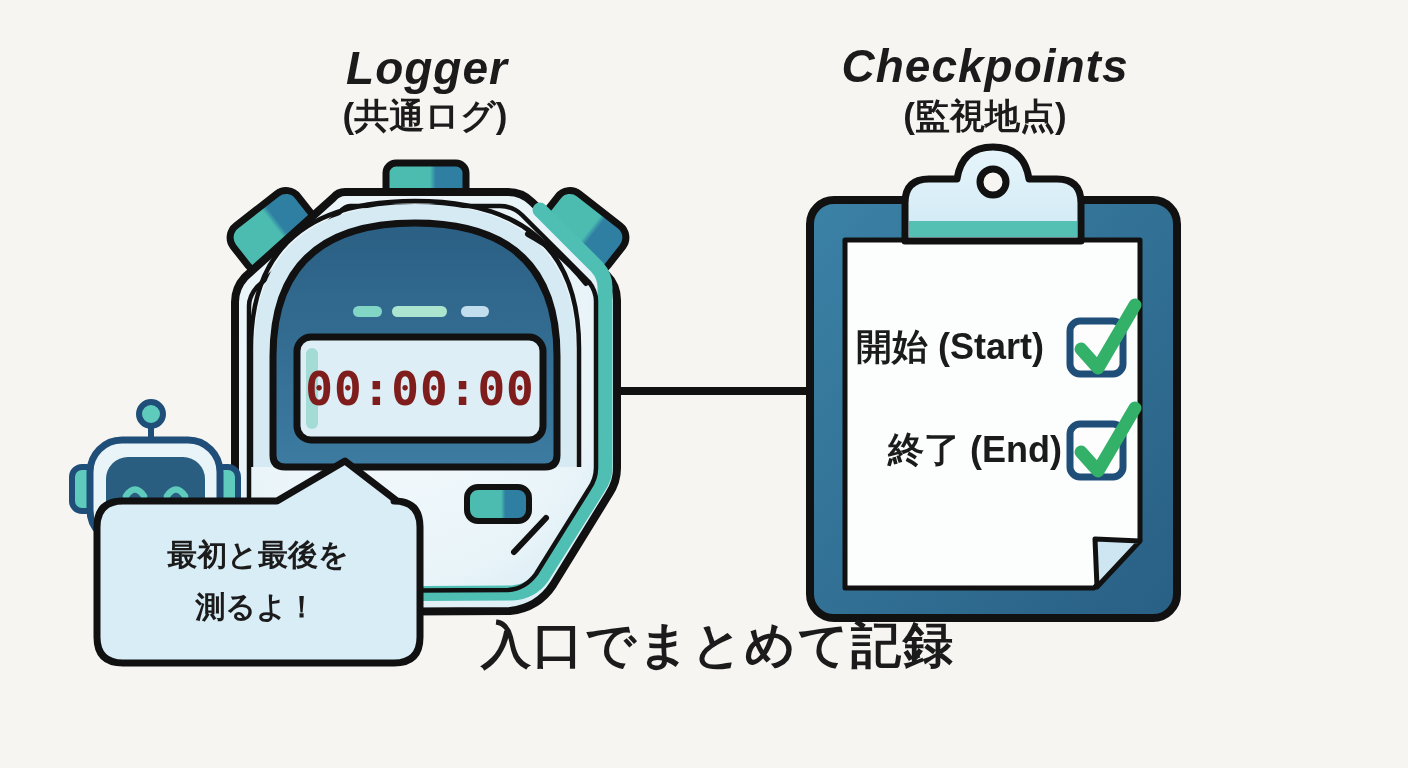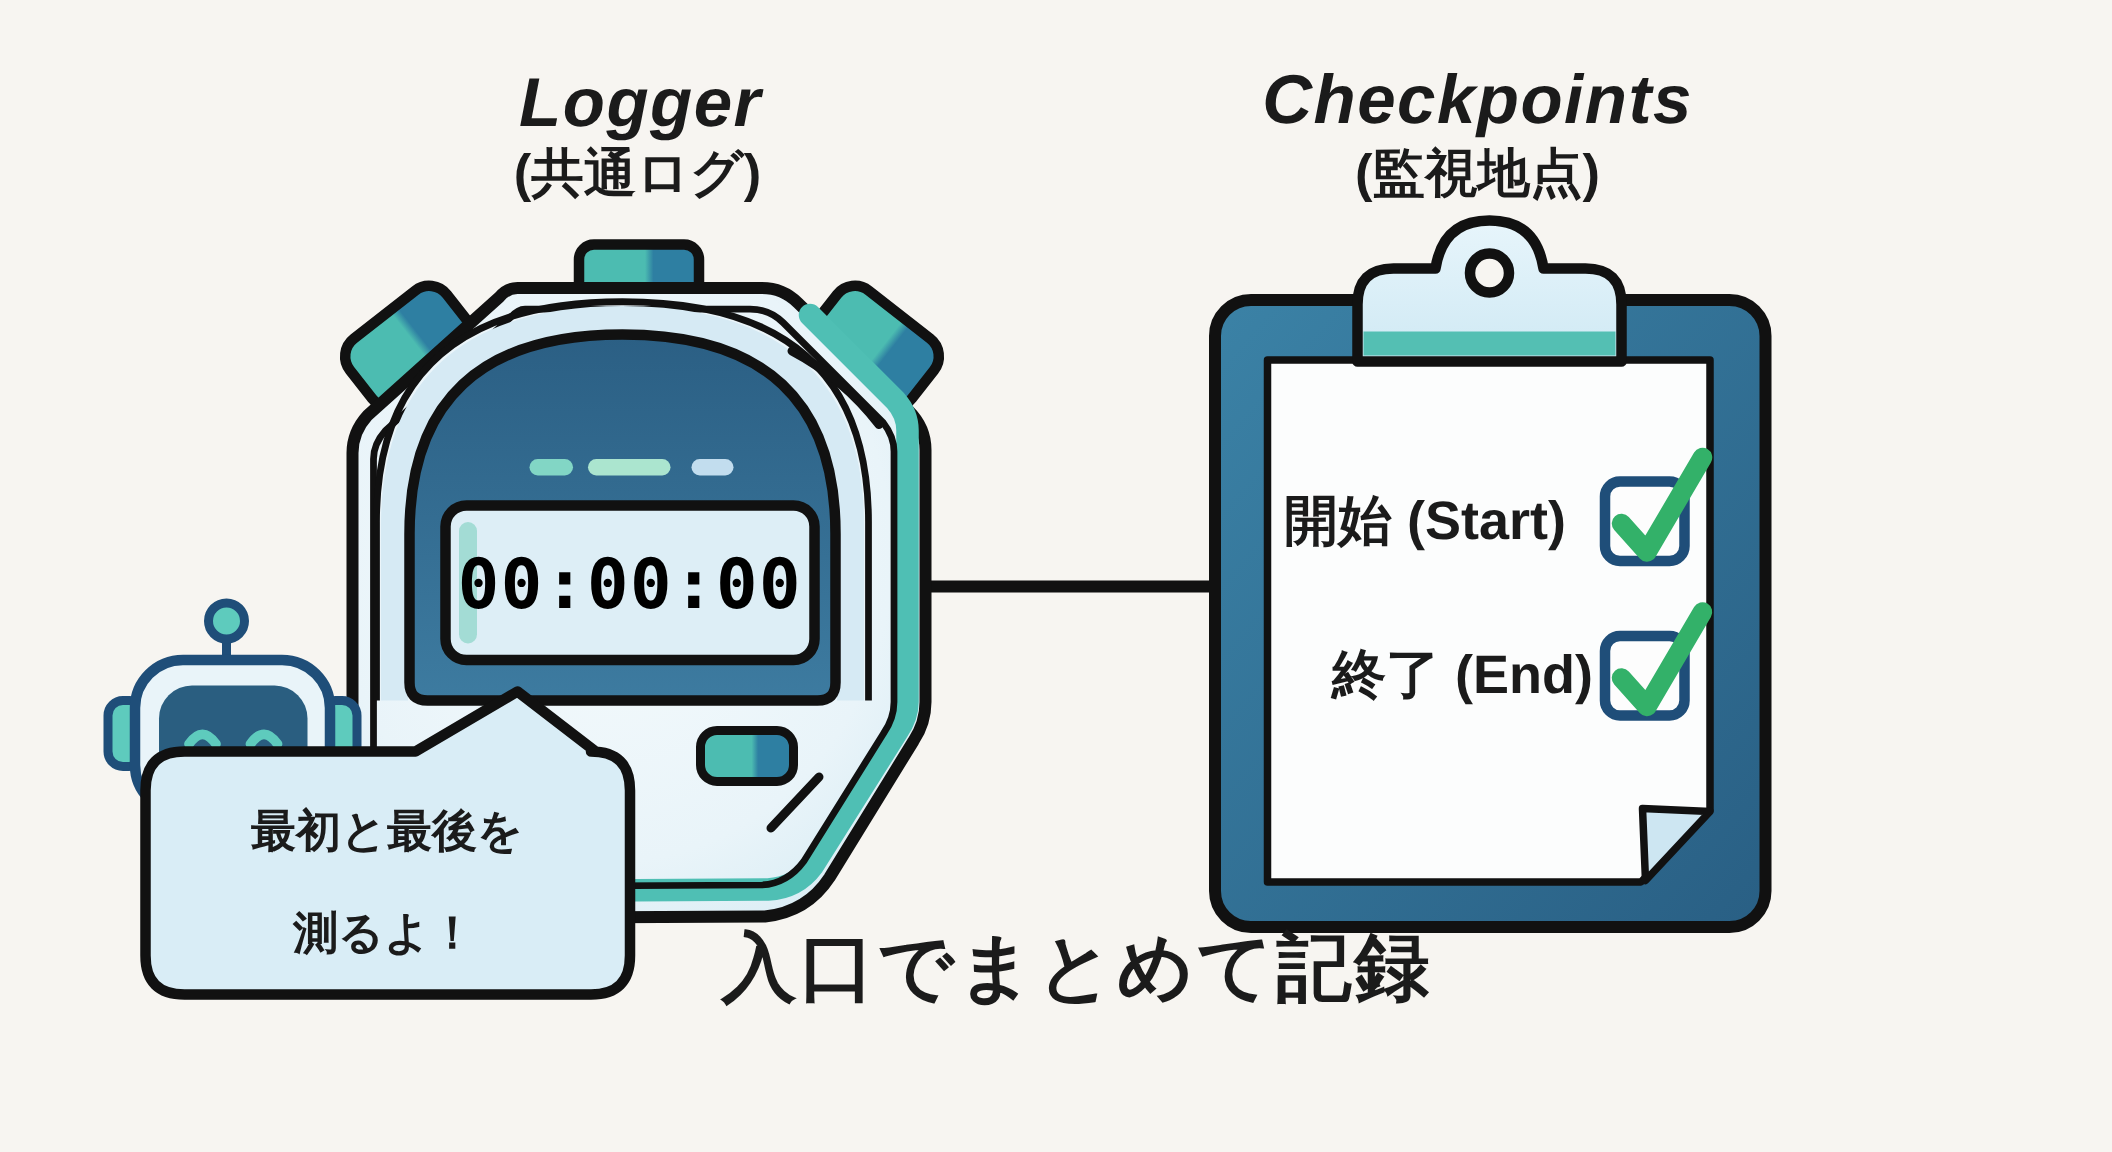--- a/index.html
+++ b/index.html
@@ -11,21 +11,21 @@
   }
   .abs{position:absolute;}
   .ctr{transform:translateX(-50%);text-align:center;white-space:nowrap;line-height:1;}
   .title{font-size:46px;font-weight:800;letter-spacing:1px;font-style:italic;}
   .subtitle{font-size:35px;font-weight:800;}
   .caption{font-size:50px;font-weight:800;letter-spacing:2px;}
   .display{
     left:297px;top:337px;width:246px;height:103px;
     display:flex;align-items:center;justify-content:center;
     font-family:"DejaVu Sans Mono","Liberation Mono",monospace;
-    font-weight:bold;font-size:46px;color:#000000;letter-spacing:1px;
+    font-weight:bold;font-size:46px;color:#7f1d1d;letter-spacing:1px;
   }
   .check-label{font-size:36px;font-weight:700;line-height:44px;white-space:nowrap;}
   .bubble-line{font-size:30px;font-weight:800;}
   svg{position:absolute;left:0;top:0;}
   text,div{cursor:default;}
 </style>
 </head>
 <body>
 
 <div class="canvas">
@@ -147,16 +147,16 @@
 
   <div class="abs ctr title" style="left:985px;top:43px;text-align:center;">Checkpoints</div>
   <div class="abs ctr subtitle" style="left:985px;top:98px;">(監視地点)</div>
 
   <div class="abs display">00:00:00</div>
 
   <div class="abs check-label" style="left:856px;top:325px;">開始 (Start)</div>
   <div class="abs check-label" style="left:856px;top:428px;margin-left:32px;">終了 (End)</div>
 
   <div class="abs ctr bubble-line" style="left:258px;top:540px;">最初と最後を</div>
-  <div class="abs ctr bubble-line" style="left:256px;top:608px;">測るよ！</div>
+  <div class="abs ctr bubble-line" style="left:256px;top:592px;">測るよ！</div>
 
   <div class="abs ctr caption" style="left:718px;top:620px;">入口でまとめて記録</div>
 </div>
 
 </body></html>

